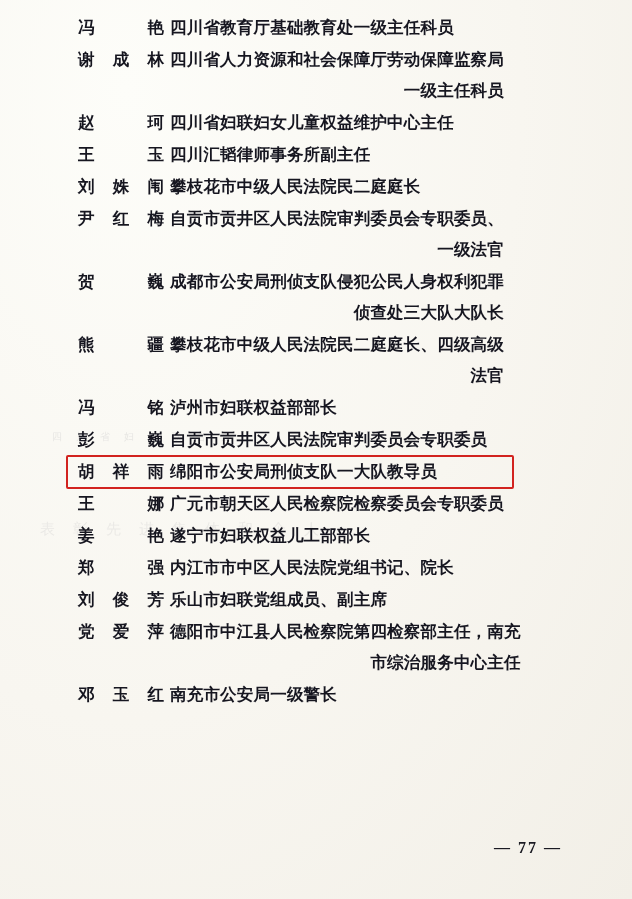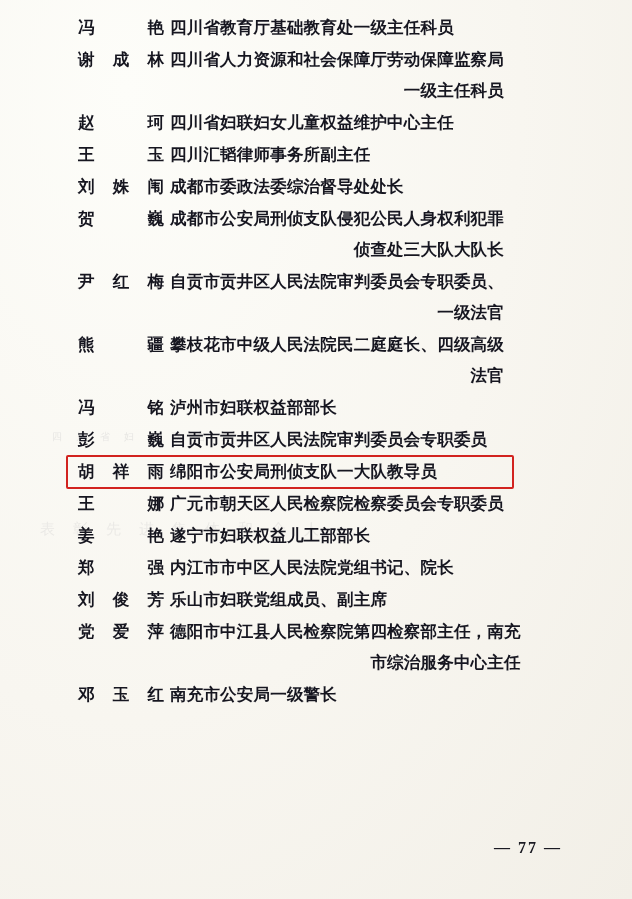--- a/index.html
+++ b/index.html
@@ -142,38 +142,38 @@
       </div>
       <div class="entry">
         <div class="name n2">王　玉</div>
         <div class="desc">
           <span class="line2">四川汇韬律师事务所副主任</span>
         </div>
       </div>
       <div class="entry">
         <div class="name n2">刘姝闱</div>
         <div class="desc">
-          <span class="line2">成都市委政法委综治督导处处长</span>
+          <span class="line2">攀枝花市中级人民法院民二庭庭长</span>
+        </div>
+      </div>
+      <div class="entry">
+        <div class="name n2">尹红梅</div>
+        <div class="desc">
+          <span class="line2">自贡市贡井区人民法院审判委员会专职委员、</span>
+          <span class="line2">一级法官</span>
         </div>
       </div>
       <div class="entry">
         <div class="name n2">贺　巍</div>
         <div class="desc">
           <span class="line2">成都市公安局刑侦支队侵犯公民人身权利犯罪</span>
           <span class="line2">侦查处三大队大队长</span>
         </div>
       </div>
       <div class="entry">
-        <div class="name n2">尹红梅</div>
-        <div class="desc">
-          <span class="line2">自贡市贡井区人民法院审判委员会专职委员、</span>
-          <span class="line2">一级法官</span>
-        </div>
-      </div>
-      <div class="entry">
         <div class="name n2">熊　疆</div>
         <div class="desc">
           <span class="line2">攀枝花市中级人民法院民二庭庭长、四级高级</span>
           <span class="line2">法官</span>
         </div>
       </div>
       <div class="entry">
         <div class="name n2">冯　铭</div>
         <div class="desc">
           <span class="line2">泸州市妇联权益部部长</span>

